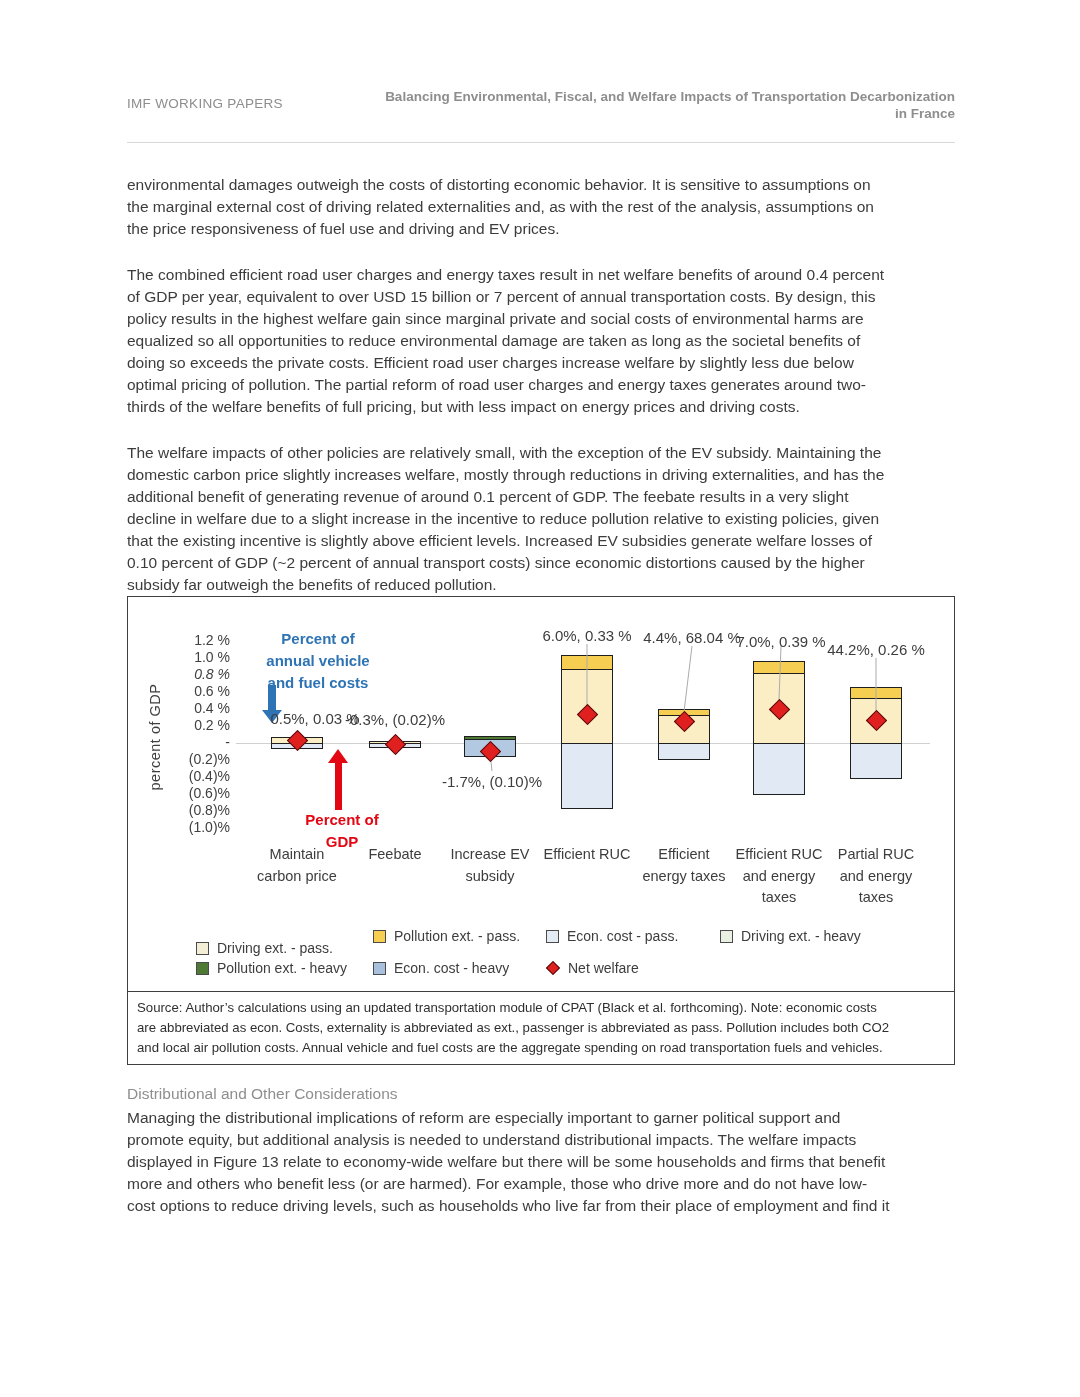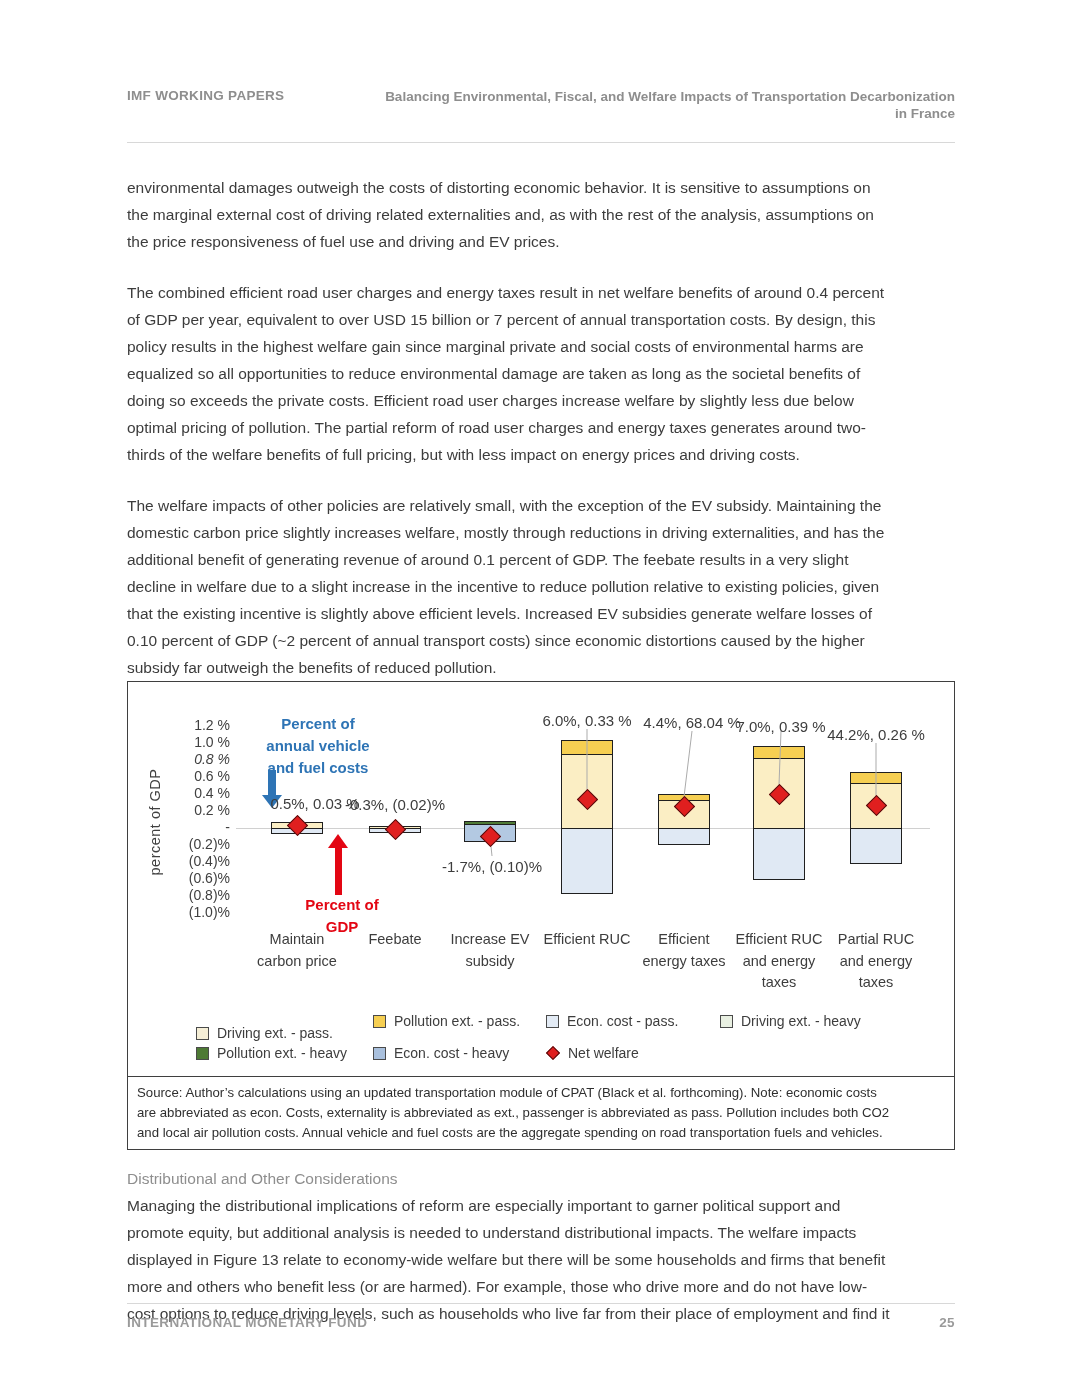--- a/index.html
+++ b/index.html
@@ -8,26 +8,26 @@
     position: relative;
     width: 1080px; height: 1397px;
     background: #ffffff;
     font-family: "Liberation Sans", sans-serif;
     overflow: hidden;
   }
   .content { margin: 0 127px; width: 828px; }
 
   
   .header { display:flex; justify-content:space-between; padding-top:88px; }
-  .header-left { font-size:13.5px; font-weight:bold; color:#8e8e8e; letter-spacing:0.3px; }
+  .header-left { font-size:13.5px; font-weight:normal; color:#8e8e8e; letter-spacing:0.3px;margin-top:8px; }
   .header-right { font-size:13.5px; font-weight:bold; color:#8e8e8e; text-align:right; white-space:pre-line; line-height:17px; }
   .rule { border-top:1px solid #d8d8d8; margin-top:20px; }
 
   
-  .body-text { font-size:15.5px; line-height:27px; color:#3c3c3c; white-space:pre-line; margin-top:24px; }
+  .body-text { font-size:15.5px; line-height:22px; color:#3c3c3c; white-space:pre-line; margin-top:24px; }
   .body-text.first { margin-top:31px; }
 
   
   .figure { margin-top:0px; border:1.5px solid #3f3f3f; }
   .figure-title { font-size:15.5px; font-weight:bold; color:#7b7b7b; padding:4px 9px 5px 9px; border-bottom:1px solid #6b6b6b; }
   .chart-area { position:relative; width:100%; height:394px; background:#ffffff; overflow:hidden; }
   .figure-source { border-top:1.5px solid #3f3f3f; font-size:13.2px; line-height:20px; color:#2f2f2f; padding:6px 9px; white-space:pre-line; }
 
   
   .ytick { position:absolute; width:70px; text-align:right; font-size:14px; color:#404040; height:18px; }
@@ -205,20 +205,13 @@
     </div>
 
     <div class="section-heading">Distributional and Other Considerations</div>
     <p class="body-text section-body">Managing the distributional implications of reform are especially important to garner political support and
 promote equity, but additional analysis is needed to understand distributional impacts. The welfare impacts
 displayed in Figure 13 relate to economy-wide welfare but there will be some households and firms that benefit
 more and others who benefit less (or are harmed). For example, those who drive more and do not have low-
 cost options to reduce driving levels, such as households who live far from their place of employment and find it</p>
   </div>
 
-  <div class="footer">
-    <div class="footer-rule"></div>
-    <div class="footer-row">
-      <span>INTERNATIONAL MONETARY FUND</span>
-      <span>25</span>
-    </div>
-  </div>
 </div>
 
 </body></html>

